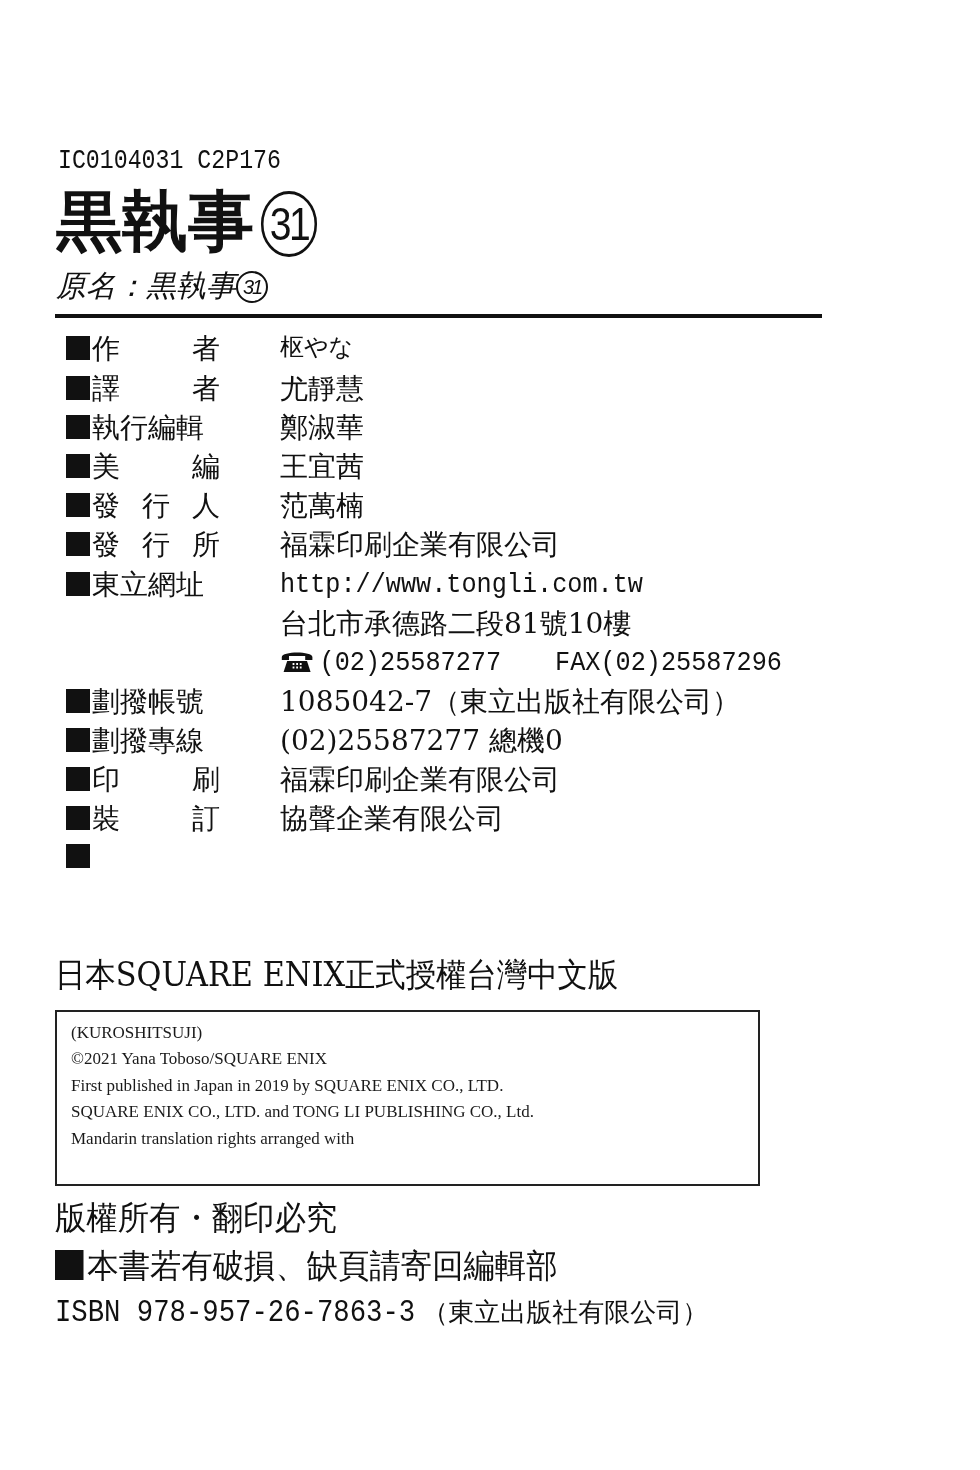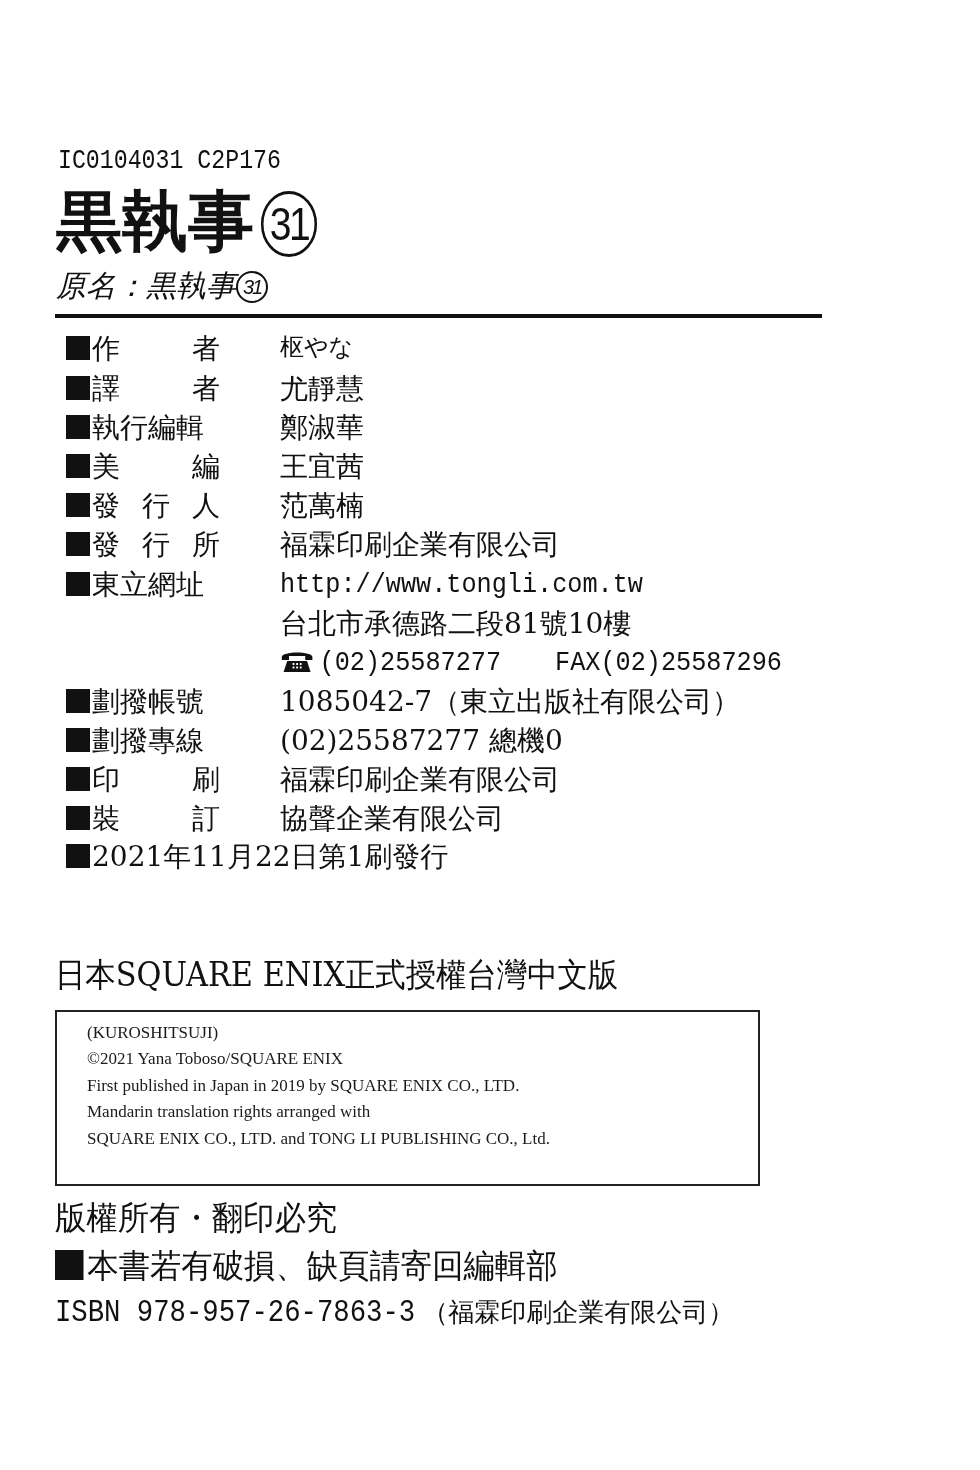--- a/index.html
+++ b/index.html
@@ -121,21 +121,21 @@
       font-size: 33px;
       line-height: 44px;
       transform: scaleX(0.92);
       transform-origin: left top;
     }
     .box {
       left: 55px; top: 1010px;
       width: 705px; height: 176px;
       border: 2px solid #222;
       box-sizing: border-box;
-      padding: 8px 0 0 30px;
+      padding: 8px 0 0 14px;
       font-family: "Liberation Serif", "DejaVu Serif", serif;
       font-size: 17px;
       line-height: 26.4px;
       color: #1a1a1a;
     }
     .box div { white-space: nowrap; }
 
     .rights {
       left: 55px; top: 1196px;
       font-size: 33px;
@@ -247,35 +247,35 @@
   </div>
   <div class="row" style="top:431px">
     <span class="bullet"></span><span class="label spread">印　　刷</span>
     <span class="value">福霖印刷企業有限公司</span>
   </div>
   <div class="row" style="top:470px">
     <span class="bullet"></span><span class="label spread">裝　　訂</span>
     <span class="value">協聲企業有限公司</span>
   </div>
   <div class="row" style="top:508px">
-    <span class="bullet"></span><span>2021年11月22日第1刷發行</span>
+    <span class="bullet"></span>
   </div>
 </div>
 
 <div class="abs license">日本SQUARE ENIX正式授權台灣中文版</div>
 
 <div class="abs box">
   <div>(KUROSHITSUJI)</div>
   <div>©2021 Yana Toboso/SQUARE ENIX</div>
   <div>First published in Japan in 2019 by SQUARE ENIX CO., LTD.</div>
+  <div>SQUARE ENIX CO., LTD. and TONG LI PUBLISHING CO., Ltd.</div>
   <div>Mandarin translation rights arranged with</div>
-  <div>SQUARE ENIX CO., LTD. and TONG LI PUBLISHING CO., Ltd.</div>
 </div>
 
 <div class="abs rights">版權所有・翻印必究</div>
 
 <div class="abs damage">
   <span class="bullet-lg"></span><span>本書若有破損、缺頁請寄回編輯部</span>
 </div>
 
 <div class="abs isbn">
-  <span class="num">ISBN 978-957-26-7863-3</span><span class="price">（福霖印刷企業有限公司）</span>
+  <span class="num">ISBN 978-957-26-7863-3</span><span class="price">（東立出版社有限公司）</span>
 </div>
 
 </body></html>

